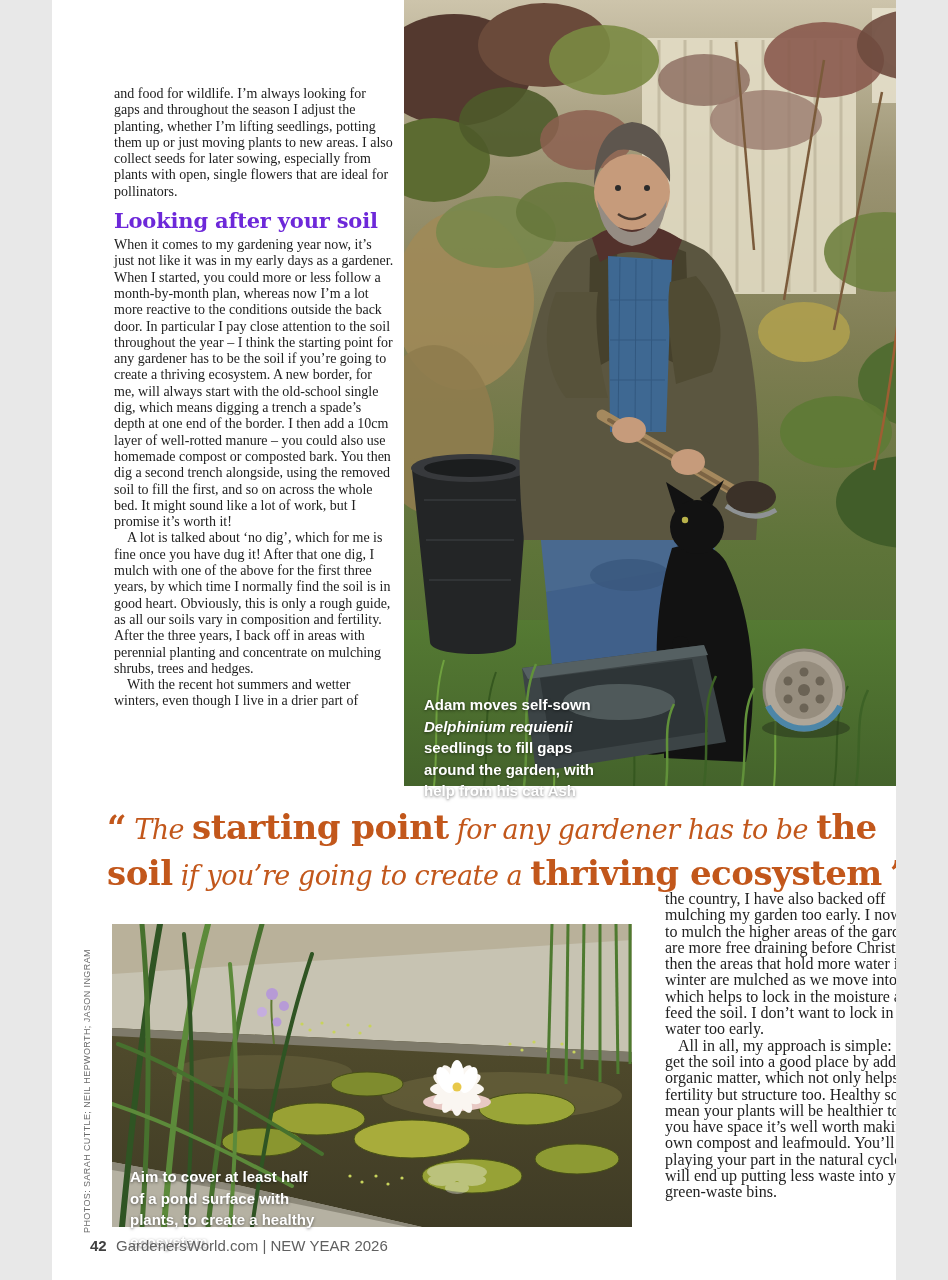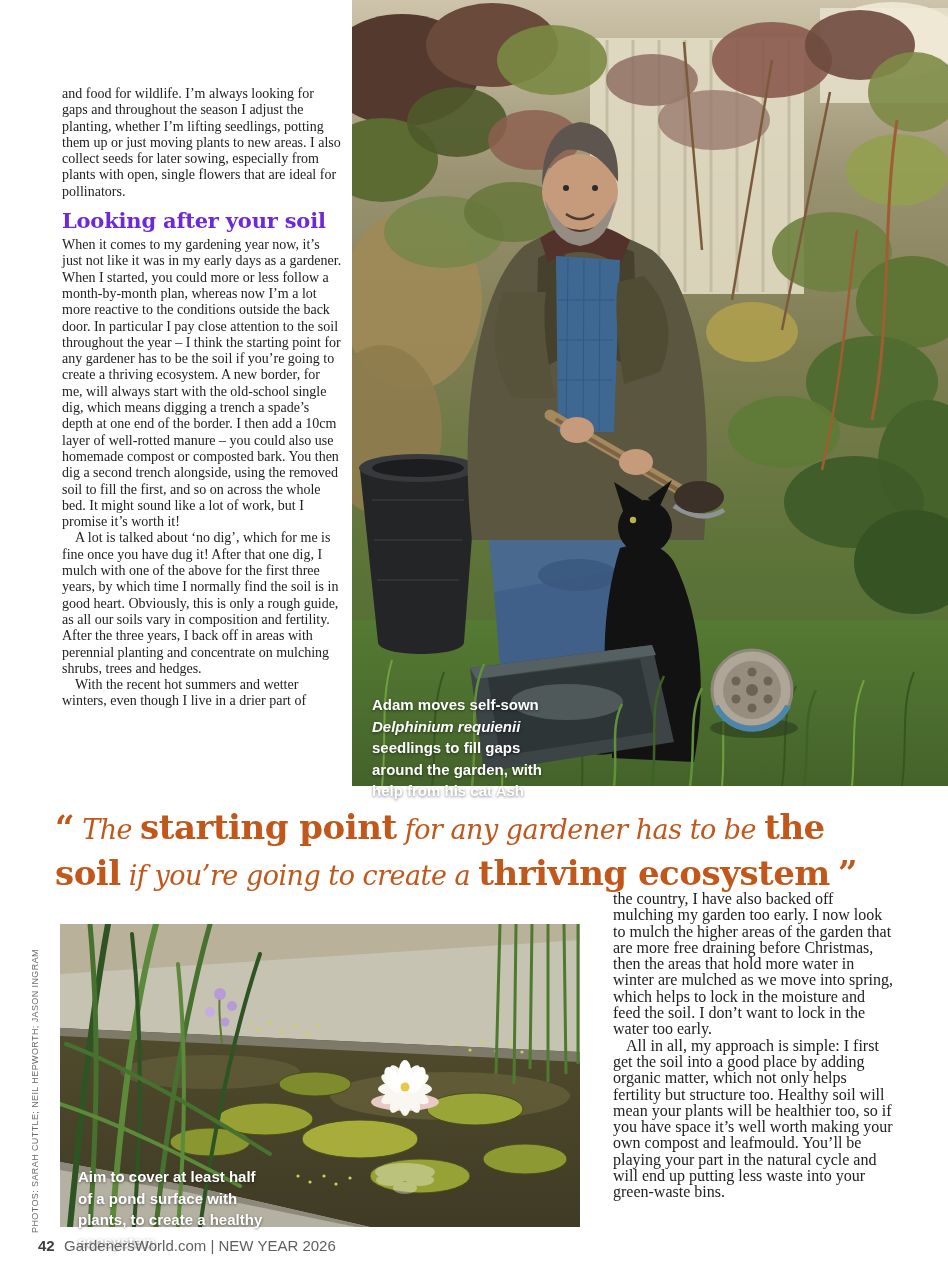--- a/index.html
+++ b/index.html
@@ -1,17 +1,17 @@
 <!DOCTYPE html>
 <html><head>
 <meta charset="utf-8">
 <style>
   html,body{margin:0;padding:0;background:#e8e8e8;}
   .page{
-    position:relative;width:948px;height:1280px;margin:0 auto;
+    position:relative;width:844px;height:1280px;margin:0 auto;
     background:#ffffff;overflow:hidden;
     font-family:"Liberation Serif",serif;color:#212121;
   }
   
   .col-left{
     position:absolute;left:62px;top:86px;width:281px;
     font-size:14px;line-height:16.3px;text-align:left;
   }
   .col-left p,.col-right p{margin:0;}
   .indent{text-indent:13px;}

